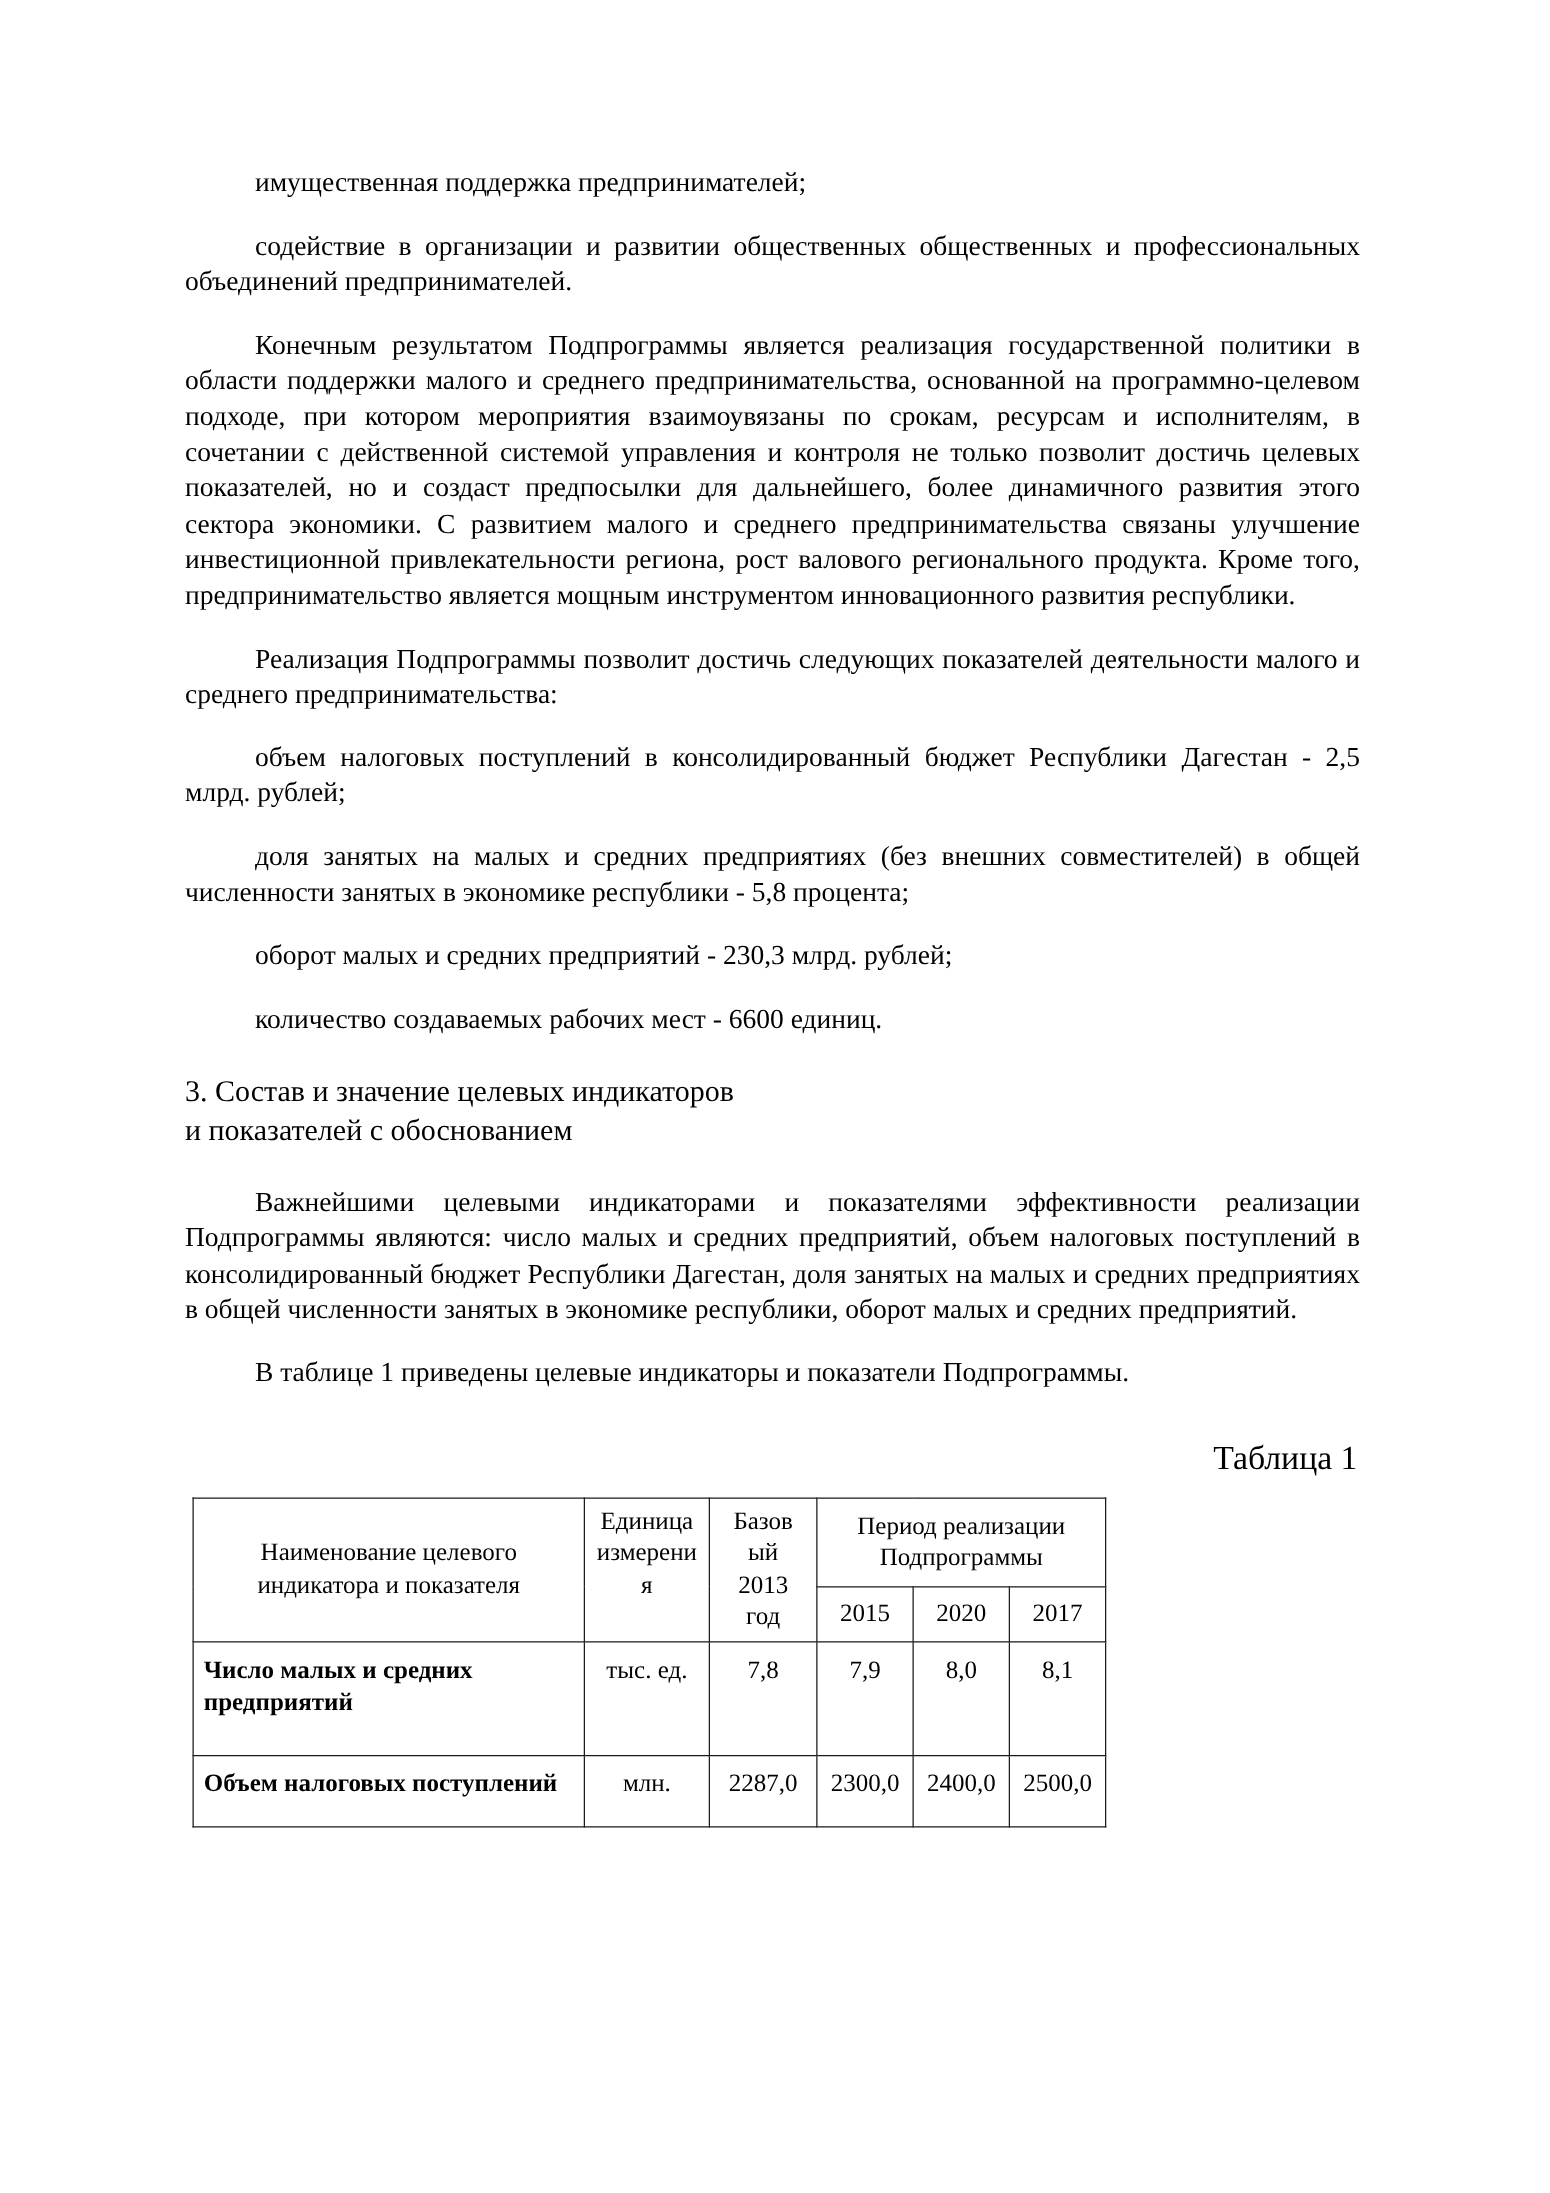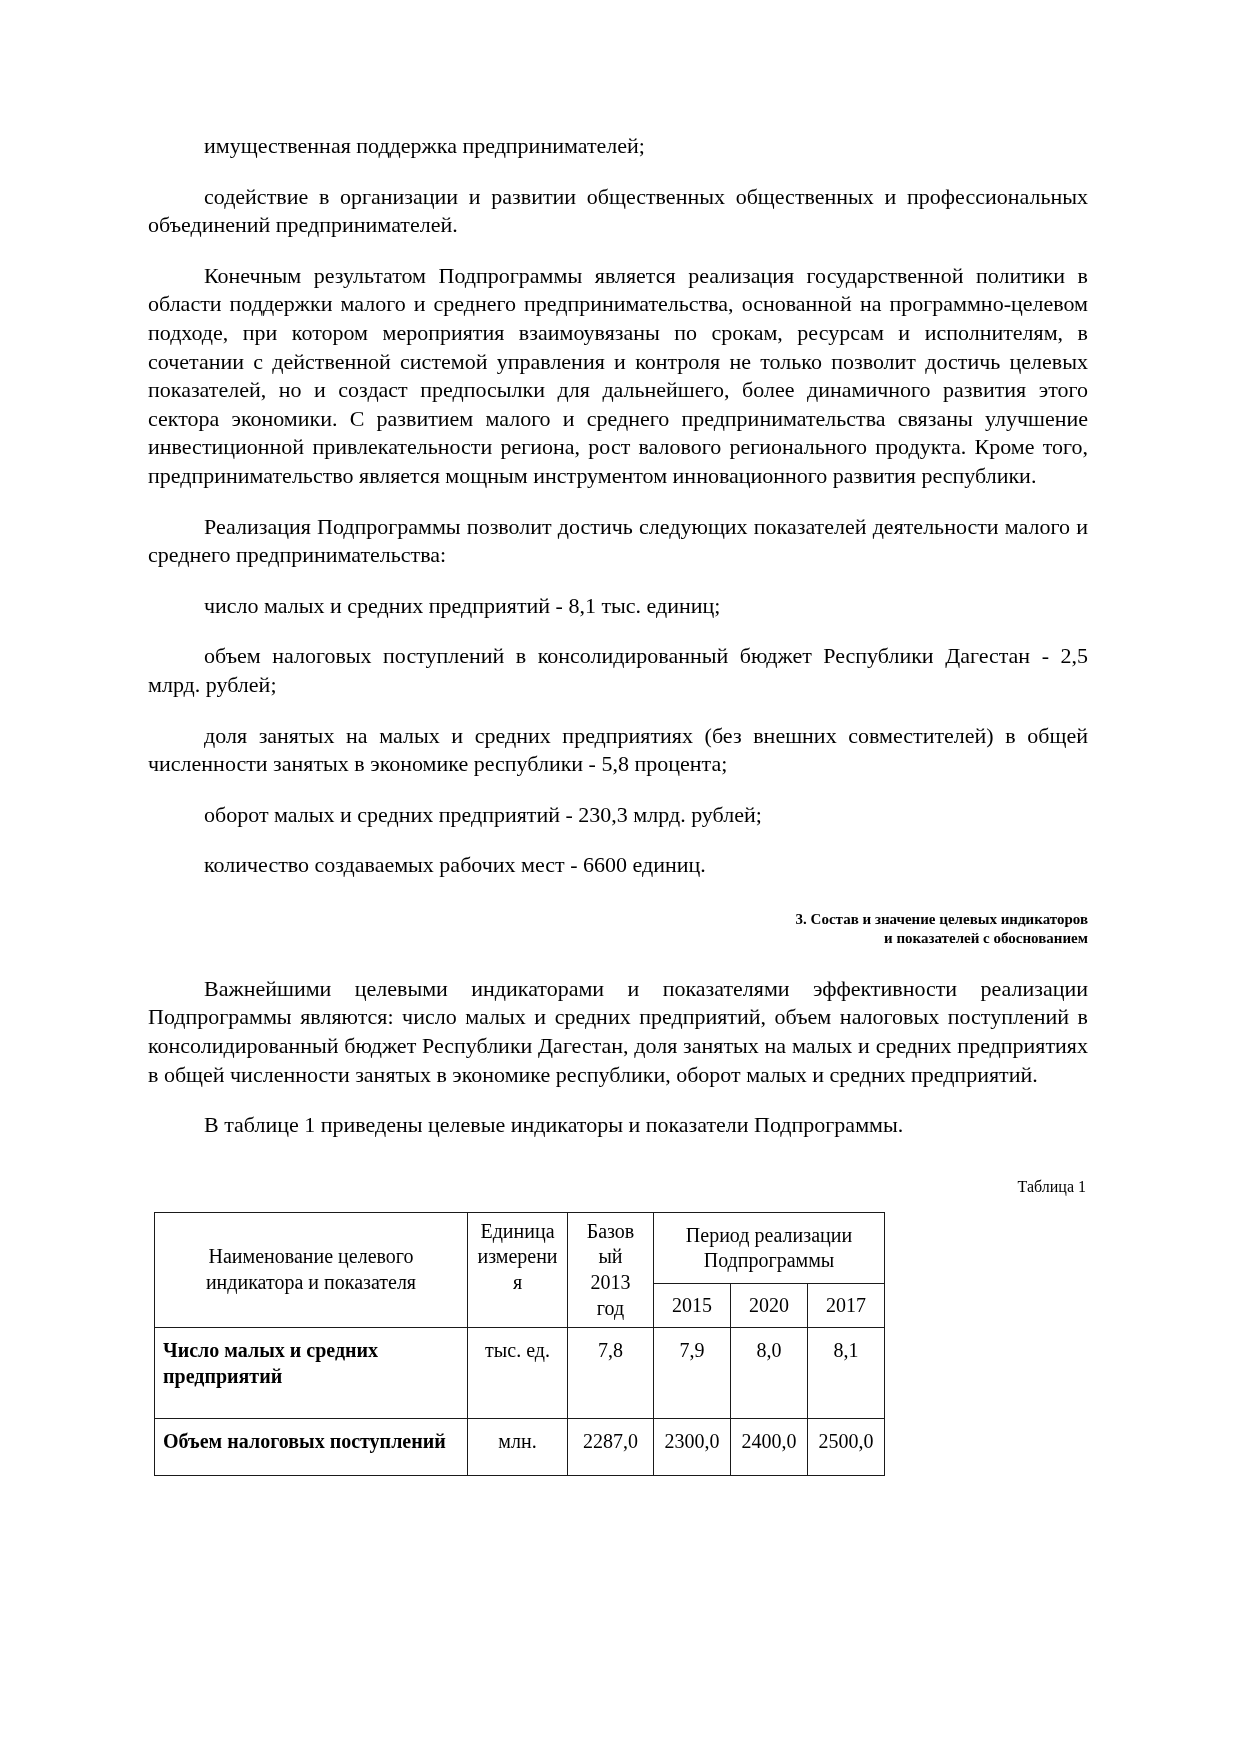--- a/index.html
+++ b/index.html
@@ -28,32 +28,31 @@
     margin: 0 0 22px 0;
     font-size: 22px;
     line-height: 1.30;
     text-align: justify;
     text-indent: 56px;
     -webkit-hyphens: none;
     hyphens: none;
   }
   .heading-block {
     margin: 30px 0 26px 0;
-    text-align: right;
-    font-size: 15px;
+    text-align: left;
+    font-size: 24px;
     line-height: 1.30;
-    font-weight: bold;
   }
   .heading-block .hline {
     display: block;
   }
   .table-caption {
     margin: 38px 0 16px 0;
     text-align: right;
-    font-size: 16px;
+    font-size: 27px;
     padding-right: 2px;
   }
   table.indicators {
     border-collapse: collapse;
     margin-top: 14px;
     margin-left: 6px;
     width: 730px;
     table-layout: fixed;
   }
   table.indicators td,
@@ -113,21 +112,20 @@
   <div class="doc-body">
 
     <p class="para">имущественная поддержка предпринимателей;</p>
 
     <p class="para">содействие в организации и развитии общественных общественных и профессиональных объединений предпринимателей.</p>
 
     <p class="para">Конечным результатом Подпрограммы является реализация государственной политики в области поддержки малого и среднего предпринимательства, основанной на программно-целевом подходе, при котором мероприятия взаимоувязаны по срокам, ресурсам и исполнителям, в сочетании с действенной системой управления и контроля не только позволит достичь целевых показателей, но и создаст предпосылки для дальнейшего, более динамичного развития этого сектора экономики. С развитием малого и среднего предпринимательства связаны улучшение инвестиционной привлекательности региона, рост валового регионального продукта. Кроме того, предпринимательство является мощным инструментом инновационного развития республики.</p>
 
     <p class="para">Реализация Подпрограммы позволит достичь следующих показателей деятельности малого и среднего предпринимательства:</p>
 
-    <p class="para">число малых и средних предприятий - 8,1 тыс. единиц;</p>
 
     <p class="para">объем налоговых поступлений в консолидированный бюджет Республики Дагестан - 2,5 млрд. рублей;</p>
 
     <p class="para">доля занятых на малых и средних предприятиях (без внешних совместителей) в общей численности занятых в экономике республики - 5,8 процента;</p>
 
     <p class="para">оборот малых и средних предприятий - 230,3 млрд. рублей;</p>
 
     <p class="para">количество создаваемых рабочих мест - 6600 единиц.</p>
 
     <div class="heading-block">

